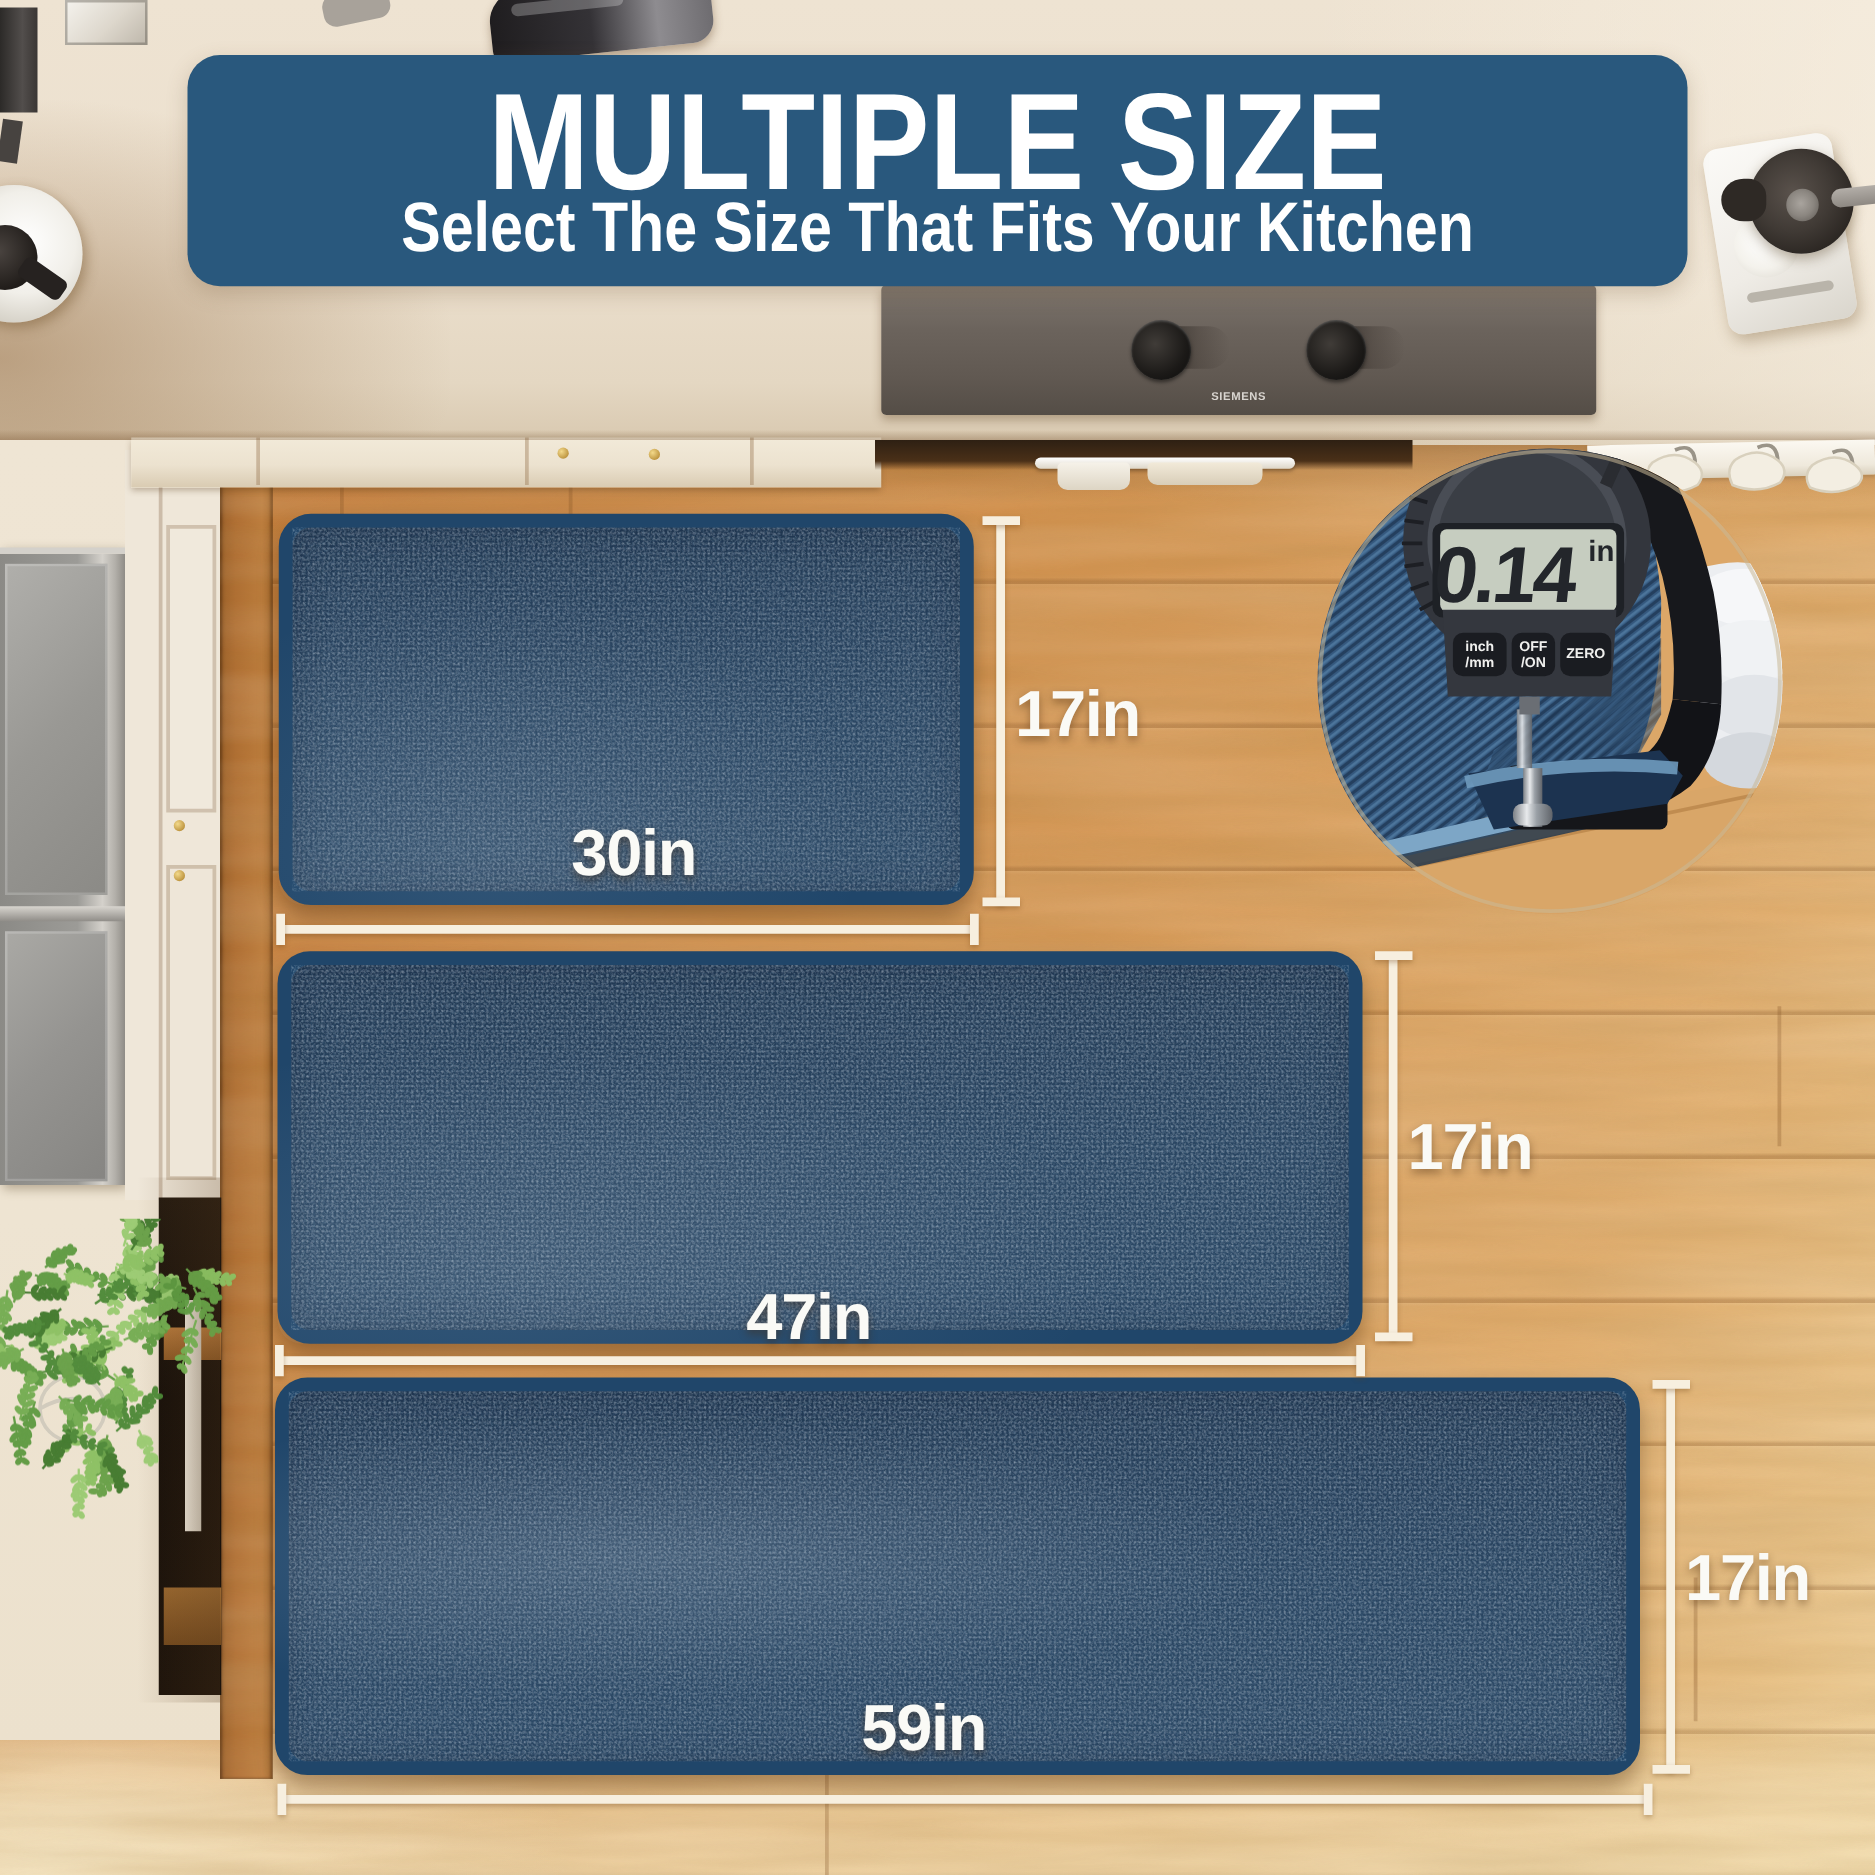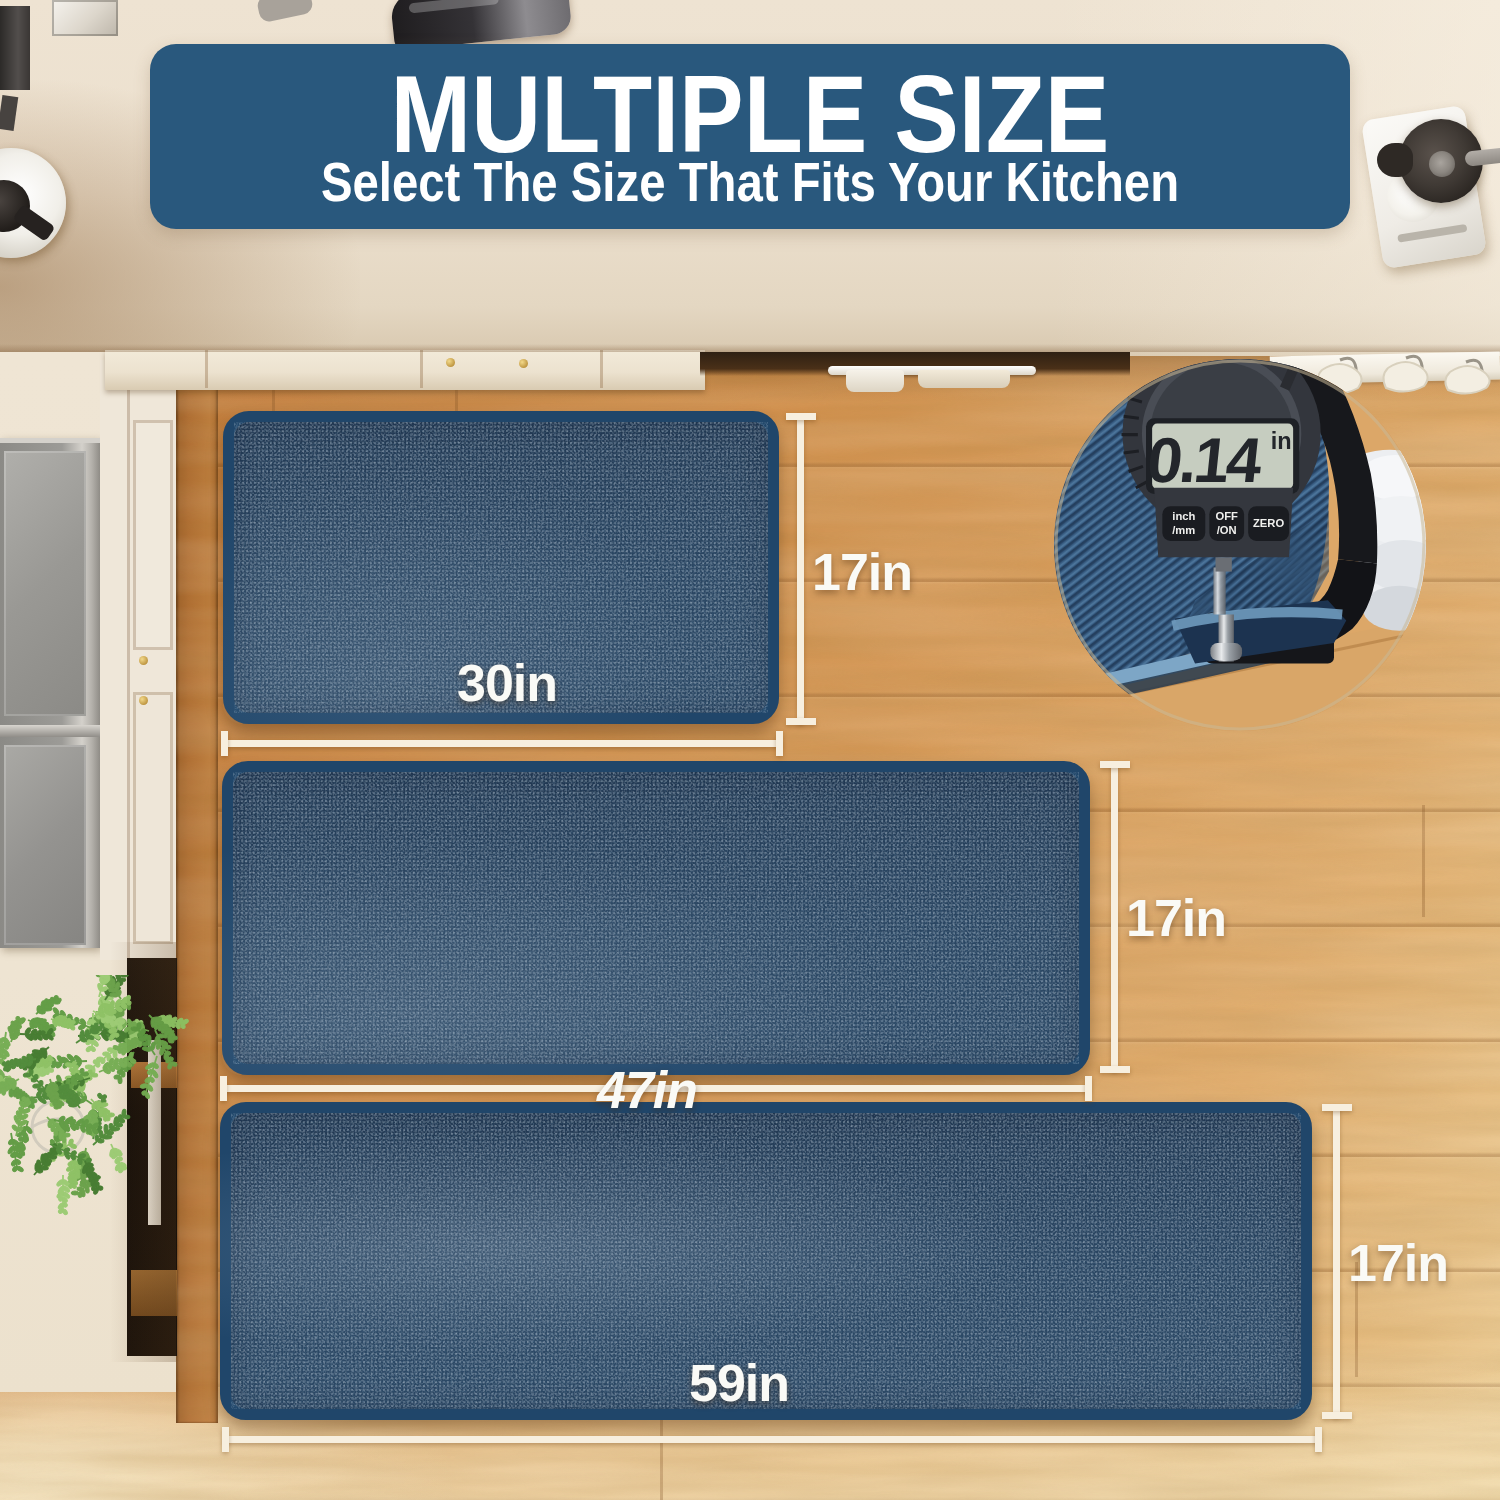--- a/index.html
+++ b/index.html
@@ -196,20 +196,27 @@
   <div class="spat"></div>
   <div class="scale">
       <div class="slots"></div>
     </div>
   <div class="cup"></div>
   <div class="kettle">
       <div class="spout"></div>
       <div class="hole"></div>
       <div class="bar"></div>
     </div>
+  <div class="stove">
+    <div class="ksmear" style="left:215px;"></div>
+    <div class="ksmear" style="left:355px;"></div>
+    <div class="knob" style="left:200px;"></div>
+    <div class="knob" style="left:340px;"></div>
+    <div class="brand">SIEMENS</div>
+  </div>
 
   <div class="banner">
     <div class="t1">MULTIPLE SIZE</div>
     <div class="t2">Select The Size That Fits Your Kitchen</div>
   </div>
 
   <div class="leftcol">
     <div class="appliance">
         <div class="p1"></div>
         <div class="p2"></div>
@@ -1455,21 +1462,21 @@
   <div class="dim" style="left:776px;top:731px;width:7px;height:25px;"></div>
   <div class="dimlabel" style="left:457px;top:657px;">30in</div>
 
   <div class="dim" style="left:1111px;top:763px;width:7px;height:308px;"></div>
   <div class="dim" style="left:1100px;top:761px;width:30px;height:7px;"></div>
   <div class="dim" style="left:1100px;top:1066px;width:30px;height:7px;"></div>
   <div class="dimlabel" style="left:1126px;top:892px;">17in</div>
   <div class="dim" style="left:222px;top:1085px;width:868px;height:7px;"></div>
   <div class="dim" style="left:220px;top:1076px;width:7px;height:25px;"></div>
   <div class="dim" style="left:1085px;top:1076px;width:7px;height:25px;"></div>
-  <div class="dimlabel" style="left:597px;top:1064px;font-style:italic;">47in</div>
+  <div class="dimlabel" style="left:597px;top:1028px;">47in</div>
 
   <div class="dim" style="left:1333px;top:1106px;width:7px;height:311px;"></div>
   <div class="dim" style="left:1322px;top:1104px;width:30px;height:7px;"></div>
   <div class="dim" style="left:1322px;top:1412px;width:30px;height:7px;"></div>
   <div class="dimlabel" style="left:1348px;top:1237px;">17in</div>
   <div class="dim" style="left:224px;top:1436px;width:1096px;height:7px;"></div>
   <div class="dim" style="left:222px;top:1427px;width:7px;height:25px;"></div>
   <div class="dim" style="left:1315px;top:1427px;width:7px;height:25px;"></div>
   <div class="dimlabel" style="left:689px;top:1357px;">59in</div>
 </div>

